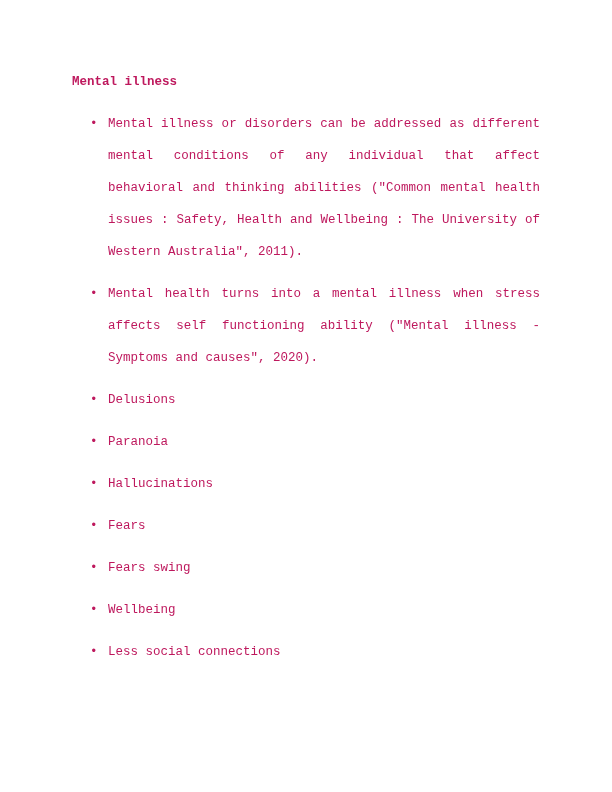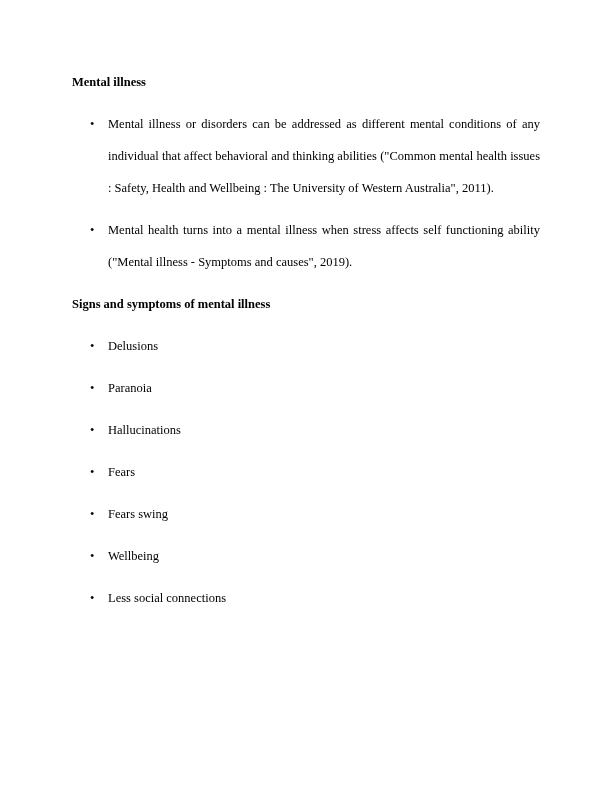--- a/index.html
+++ b/index.html
@@ -7,22 +7,22 @@
     padding: 0;
     background: #ffffff;
   }
   .page {
     position: relative;
     width: 612px;
     height: 792px;
     box-sizing: border-box;
     padding: 66px 72px 0 72px;
     background: #ffffff;
-    color: #000000;
-    font-family: Liberation Serif, serif;
+    color: #be185d;
+    font-family: Liberation Mono, monospace;
     font-size: 12.5px;
     overflow: hidden;
   }
   .section-heading {
     font-weight: bold;
     line-height: 32px;
     margin: 0 0 10px 0;
   }
   .bullet-list {
     margin: 0;
@@ -54,25 +54,24 @@
 
   <div class="section-heading">Mental illness</div>
 
   <ul class="bullet-list">
     <li class="bullet-item">
       <span class="bullet-marker">•</span>
       <span class="bullet-text justified">Mental illness or disorders can be addressed as different mental conditions of any individual that affect behavioral and thinking abilities ("Common mental health issues : Safety, Health and Wellbeing : The University of Western Australia", 2011).</span>
     </li>
     <li class="bullet-item">
       <span class="bullet-marker">•</span>
-      <span class="bullet-text justified">Mental health turns into a mental illness when stress affects self functioning ability ("Mental illness - Symptoms and causes", 2019).</span>
+      <span class="bullet-text justified">Mental health turns into a mental illness when stress affects self functioning ability ("Mental illness - Symptoms and causes", 2020).</span>
     </li>
   </ul>
 
-  <div class="section-heading">Signs and symptoms of mental illness</div>
 
   <ul class="bullet-list">
     <li class="bullet-item">
       <span class="bullet-marker">•</span>
       <span class="bullet-text">Delusions</span>
     </li>
     <li class="bullet-item">
       <span class="bullet-marker">•</span>
       <span class="bullet-text">Paranoia</span>
     </li>

